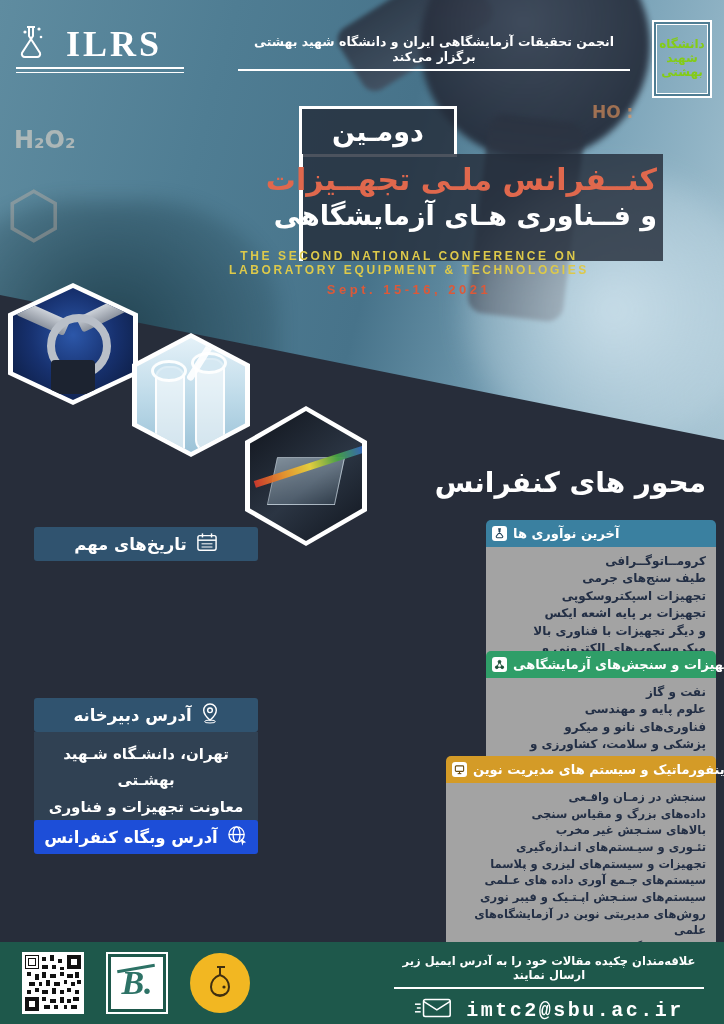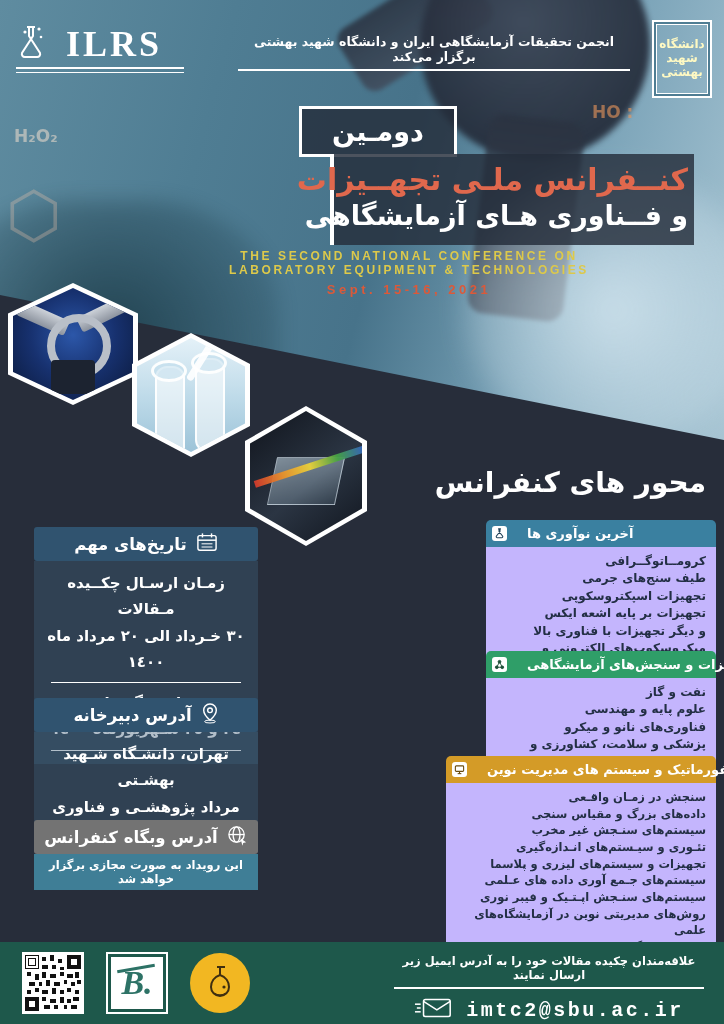--- a/index.html
+++ b/index.html
@@ -11,47 +11,47 @@
   .scope-head{position:absolute;left:420px;top:-70px;width:230px;height:230px;border-radius:50%;
     background:radial-gradient(circle at 45% 40%,#3c4555,#222937 70%);opacity:.9;filter:blur(3px);}
   .scope-eye{position:absolute;left:340px;top:-10px;width:150px;height:72px;border-radius:14px;
     background:linear-gradient(180deg,#2a3240,#414c5c);transform:rotate(-32deg);opacity:.85;filter:blur(2px);}
   .scope-tube{position:absolute;left:478px;top:118px;width:96px;height:200px;border-radius:16px;
     background:linear-gradient(180deg,#2b3341,#3d4756);transform:rotate(7deg);opacity:.8;filter:blur(2px);}
   .glove-light{position:absolute;right:-40px;top:170px;width:300px;height:280px;border-radius:50%;
     background:radial-gradient(circle,#d9eaf3,rgba(217,234,243,0));opacity:.8;filter:blur(14px);}
   .bench-dark{position:absolute;left:-60px;top:200px;width:340px;height:280px;border-radius:40%;
     background:radial-gradient(circle,#15323e,rgba(21,50,62,0));opacity:.8;filter:blur(10px);}
-  .formula1{position:absolute;left:14px;top:126px;color:rgba(255,232,212,.5);font-size:17px;font-weight:bold;}
+  .formula1{position:absolute;left:14px;top:126px;color:rgba(255,232,212,.5);font-size:24px;font-weight:bold;}
   .formula2{position:absolute;left:592px;top:102px;color:rgba(236,152,92,.6);font-size:17px;font-weight:bold;}
   .hexsketch{position:absolute;left:6px;top:178px;font-size:64px;color:rgba(255,205,175,.28);}
   
   .wedge{position:absolute;inset:0;background:#272d3a;
     clip-path:polygon(0 295px,724px 440px,724px 1024px,0 1024px);}
   
   .ilrs{position:absolute;left:16px;top:24px;width:168px;color:#fff;}
   .ilrs-row{display:flex;align-items:center;gap:20px;}
   .ilrs-acronym{font-family:"Liberation Serif",serif;font-weight:bold;font-size:36px;letter-spacing:3px;line-height:1;}
   .ilrs-rule{height:2px;background:#fff;margin:3px 0 3px 0;}
   .ilrs-sub{font-size:10.5px;font-weight:bold;text-align:center;direction:rtl;}
   .ilrs-rule2{height:1px;background:#fff;margin-top:3px;}
   
   .org-banner{position:absolute;right:94px;top:34px;width:392px;direction:rtl;text-align:center;
     color:#fff;font-size:12.5px;font-weight:bold;border-bottom:2px solid #fff;padding-bottom:5px;}
   
   .sbu{position:absolute;right:12px;top:20px;width:56px;height:74px;border:2px solid #fff;
     box-shadow:inset 0 0 0 2px #4f7d93, inset 0 0 0 3px #fff;display:flex;flex-direction:column;
-    align-items:center;justify-content:center;color:#fef9c3;direction:rtl;text-align:left;}
+    align-items:center;justify-content:center;color:#84cc16;direction:rtl;text-align:left;}
   .sbu div{font-size:12px;font-weight:bold;line-height:1.15;}
   
   .badge{position:absolute;left:299px;top:106px;width:152px;height:45px;border:3px solid #fff;
     background:rgba(36,45,59,.82);color:#fff;font-size:27px;font-weight:bold;
     display:flex;align-items:center;justify-content:center;direction:rtl;}
   .panel{position:absolute;left:299px;top:154px;width:348px;background:rgba(36,45,59,.82);
-    border-left:4px solid #fff;padding:6px 6px 12px 6px;direction:rtl;margin-left:31px;}
+    border-left:4px solid #fff;padding:6px 6px 28px 6px;direction:rtl;}
   .t-line2{color:#e0684d;font-size:30px;font-weight:bold;white-space:nowrap;line-height:1.3;}
   .t-line3{color:#fff;font-size:27px;font-weight:bold;white-space:nowrap;line-height:1.25;}
   .en-block{position:absolute;left:214px;top:249px;width:390px;text-align:center;
     font-family:"Liberation Sans",sans-serif;}
   .en1,.en2{color:#ddc94a;font-size:12px;font-weight:bold;letter-spacing:2.6px;line-height:1.2;}
   .en-date{color:#dc5939;font-size:13px;font-weight:bold;letter-spacing:3.5px;margin-top:4px;}
   
   .hex{position:absolute;clip-path:polygon(50% 0,100% 25%,100% 75%,50% 100%,0 75%,0 25%);background:#fff;}
   .hex-in{position:absolute;inset:5px;clip-path:polygon(50% 0,100% 25%,100% 75%,50% 100%,0 75%,0 25%);overflow:hidden;}
   .hex1{left:8px;top:283px;width:130px;height:122px;}
@@ -75,33 +75,33 @@
   .cube{position:absolute;left:22px;top:46px;width:66px;height:46px;transform:skewX(-12deg);
     background:linear-gradient(160deg,rgba(205,225,238,.55),rgba(120,150,170,.2));border:1px solid rgba(230,240,248,.5);}
   .rainbow{position:absolute;left:2px;top:52px;width:116px;height:7px;transform:rotate(-18deg);opacity:.95;
     background:linear-gradient(90deg,#d23b2e,#e8902b,#ead23a,#46a345,#3563c7);filter:blur(.5px);}
   
   .topics-heading{position:absolute;right:18px;top:466px;color:#fff;font-size:28px;font-weight:bold;direction:rtl;}
   .tbox{position:absolute;direction:rtl;}
   .tbox1{right:8px;top:520px;width:230px;}
   .tbox2{right:8px;top:651px;width:230px;}
   .tbox3{right:8px;top:756px;width:270px;}
-  .thead{height:27px;border-radius:5px 5px 0 0;display:flex;align-items:center;gap:20px;padding:0 6px;direction:ltr;}
+  .thead{height:27px;border-radius:5px 5px 0 0;display:flex;align-items:center;gap:6px;padding:0 6px;direction:ltr;}
   .thead.c1{background:#3a80a0;} .thead.c2{background:#2f9e68;} .thead.c3{background:#d49b27;}
   .thead .ticon{width:15px;height:15px;background:#fff;border-radius:3px;display:flex;align-items:center;justify-content:center;flex:0 0 15px;}
   .thead span{color:#fff;font-size:13px;font-weight:bold;direction:rtl;white-space:nowrap;}
-  .tbody{background:#c4b5fd;border-radius:0 0 9px 9px;padding:6px 10px 8px 24px;color:#232f45;
+  .tbody{background:#a3a3a3;border-radius:0 0 9px 9px;padding:6px 10px 8px 24px;color:#232f45;
     font-size:12px;font-weight:bold;line-height:1.45;}
   .tbox3 .tbody{font-size:11.5px;}
   
   .ibox{position:absolute;left:34px;width:224px;direction:rtl;color:#fff;}
   .ibox-a{top:527px;} .ibox-b{top:698px;} .ibox-c{top:820px;}
   .ihead{height:34px;background:#30536f;border-radius:3px;display:flex;align-items:center;justify-content:center;gap:9px;
     font-size:16.5px;font-weight:bold;}
-  .ibox-c .ihead{background:#737373;}
+  .ibox-c .ihead{background:#1d4ed8;}
   .ibody{background:rgba(62,94,122,.40);padding:9px 4px 6px 4px;text-align:center;font-weight:bold;font-size:15px;line-height:1.75;}
   .sep{height:1px;background:#fff;width:88%;margin:7px auto;}
   .url-line{font-family:"Liberation Sans",sans-serif;font-size:19px;letter-spacing:2.5px;font-weight:bold;padding:8px 0 6px;}
   .note-strip{background:#3f7e96;font-size:11.5px;font-weight:bold;text-align:center;padding:4px 2px;}
   
   .footer{position:absolute;left:0;bottom:0;width:724px;height:82px;background:#1e584b;}
   .qr{position:absolute;left:22px;top:10px;width:62px;height:62px;background:#fff;padding:3px;box-sizing:border-box;}
   .blogo{position:absolute;left:106px;top:10px;width:62px;height:62px;border:2px solid #fff;box-sizing:border-box;
     padding:3px;background:#1e584b;}
   .blogo-in{width:100%;height:100%;background:#fff;display:flex;align-items:center;justify-content:center;position:relative;}
@@ -244,21 +244,21 @@
             <line x1="4" y1="10.5" x2="8" y2="10.5"></line>
             <line x1="6" y1="8" x2="6" y2="10.5"></line>
         </svg>
       </span>
       <span>اینفورماتیک و سیستم های مدیریت نوین</span>
     </div>
     <div class="tbody">
 
     <div>سنجش در زمـان واقـعی</div>
         <div>داده‌های بزرگ و مقیاس سنجی</div>
-        <div>سیستم‌های سنـجش غیر مخرب</div>
+        <div>بالا‌های سنـجش غیر مخرب</div>
         <div>تئـوری و سیـستم‌های انـدازه‌گیری</div>
         <div>تجهیزات و سیستم‌های لیزری و پلاسما</div>
         <div>سیستم‌های جـمع آوری داده های عـلمی</div>
         <div>سیستم‌های سنـجش اپـتـیک و فیبر نوری</div>
         <div>روش‌های مدیریتی نوین در آزمایشگاه‌های علمی</div>
         <div>پردازش سیگنال و تصویر در سنجش های آزمایشگاهی</div>
       </div>
   </div>
 
   <div class="ibox ibox-a">
@@ -268,61 +268,52 @@
           <rect x="2" y="4" width="20" height="16" rx="2"></rect>
           <line x1="2" y1="9" x2="22" y2="9"></line>
           <line x1="7" y1="1.5" x2="7" y2="6"></line>
             <line x1="17" y1="1.5" x2="17" y2="6"></line>
           <line x1="6" y1="13" x2="18" y2="13" stroke-width="1.1"></line>
             <line x1="6" y1="16.5" x2="18" y2="16.5" stroke-width="1.1"></line>
         </svg>
       </span>
       <span>تاریخ‌های مهم</span>
     </div>
-    <div class="ibody">
-      <div>زمـان ارسـال چکــیده مـقالات</div>
-      <div>٣٠ خـرداد الی ٢٠ مرداد ماه ١٤٠٠</div>
-      <div class="sep"></div>
-      <div>زمــان برگـــزاری</div>
-      <div>٢٤ و ٢٥ شـهریورماه ١٤٠٠</div>
-      <div class="sep"></div>
-    </div>
   </div>
 
   <div class="ibox ibox-b">
     <div class="ihead">
       <span>
         <svg width="18" height="22" viewBox="0 0 20 24" fill="none" stroke="#fff" stroke-width="1.6">
           <path d="M10 2 C5.5 2 3 5.5 3 9 c0 5 7 11 7 11 s7 -6 7 -11 c0 -3.5 -2.5 -7 -7 -7 z"></path>
           <circle cx="10" cy="9" r="2.6"></circle>
           <ellipse cx="10" cy="21.5" rx="6" ry="1.6" stroke-width="1.1"></ellipse>
         </svg>
       </span>
       <span>آدرس دبیرخانه</span>
     </div>
     <div class="ibody">
       <div>تهران، دانشـگاه شـهید بهشـتی</div>
-      <div>مرداد پژوهشـی و فناوری</div>
+      <div>معاونت تجهیزات و فناوری</div>
       <div>آزمــایشــگاه مـــرکـزی</div>
     </div>
   </div>
 
   <div class="ibox ibox-c">
     <div class="ihead">
       <span>
         <svg width="21" height="21" viewBox="0 0 22 22" fill="none" stroke="#fff" stroke-width="1.4">
           <circle cx="10" cy="10" r="8"></circle>
           <ellipse cx="10" cy="10" rx="3.6" ry="8"></ellipse>
           <line x1="2" y1="10" x2="18" y2="10"></line>
           <path d="M14 14 l6 4 -3 .8 -.8 3 z" fill="#fff" stroke="none"></path>
         </svg>
       </span>
       <span>آدرس وبگاه کنفرانس</span>
     </div>
-    <div class="note-strip">این رویداد به صورت مجازی برگزار خواهد شد</div>
   </div>
 
   <div class="footer">
     <div class="qr">
       <svg width="56" height="56" viewBox="0 0 29 29" shape-rendering="crispEdges">
         <rect width="29" height="29" fill="#fff"></rect>
         <g fill="#111">
           <rect x="0" y="0" width="7" height="7"></rect>
             <rect x="22" y="0" width="7" height="7"></rect>
             <rect x="0" y="22" width="7" height="7"></rect>

